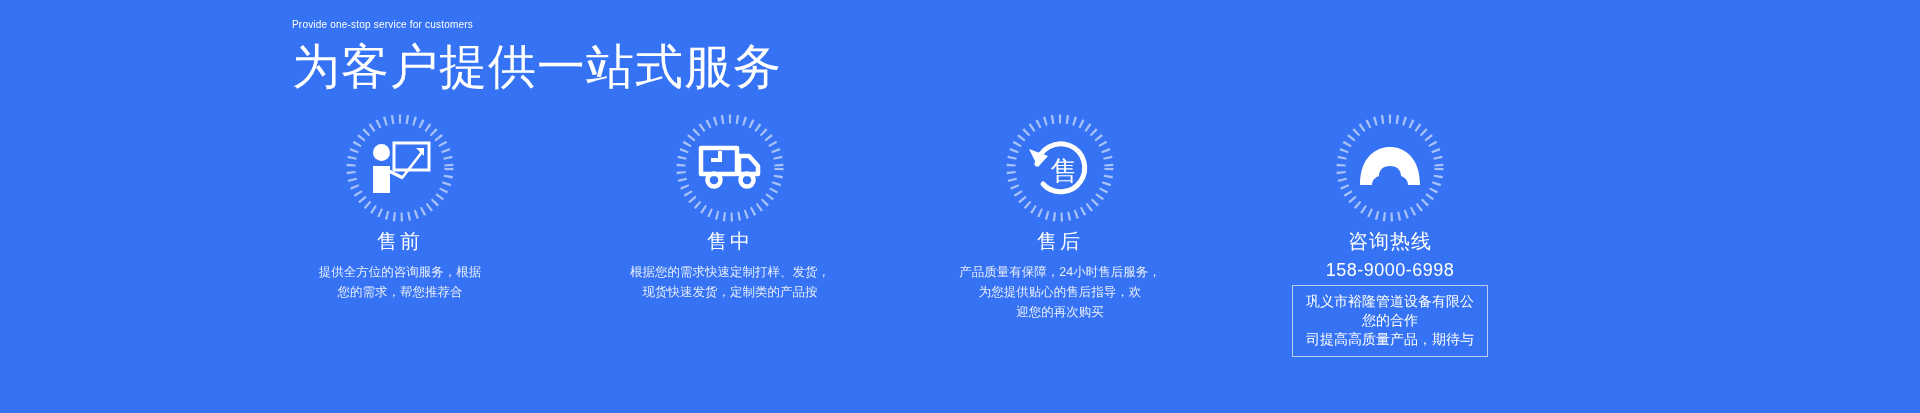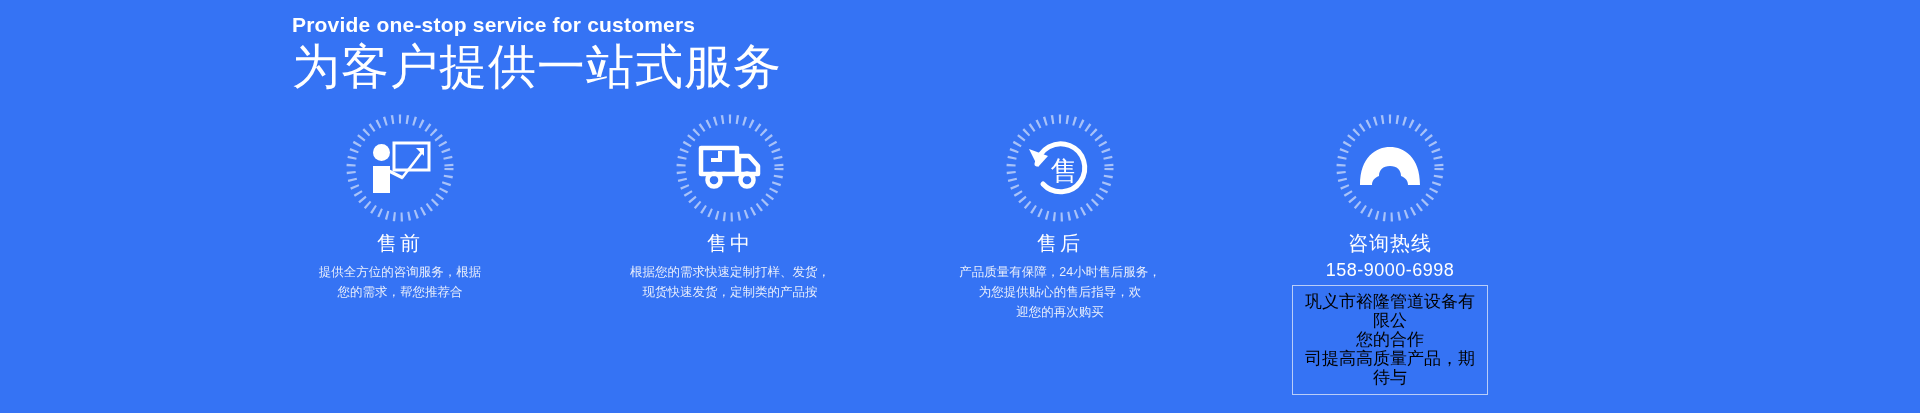--- a/index.html
+++ b/index.html
@@ -13,24 +13,24 @@
     position:relative;
     width:1920px; height:413px;
     background:#3573f4;
   }
   .head {
     position:absolute;
     left:292px;
     top:16px;
   }
   .head .eyebrow {
-    font-size:21px;
+    font-size:10px;
     color:#ffffff;
     letter-spacing:.2px;
-    font-weight:700;
+    font-weight:400;
     line-height:18px;
     white-space:nowrap;
   }
   .head .title {
     margin-top:12px;
     font-size:48px;
     color:#ffffff;
     font-weight:400;
     letter-spacing:1px;
     line-height:42px;
@@ -64,20 +64,21 @@
     align-items:center;
     justify-content:center;
   }
   .col h3 {
     margin-top:4px;
     font-size:20px;
     font-weight:400;
     color:#ffffff;
     letter-spacing:3px;
     line-height:30px;
+    font-family:Liberation Mono, monospace;
   }
   .col .desc {
     margin-top:4px;
     font-size:12.5px;
     color:#e8eefc;
     line-height:20px;
     font-weight:400;
   }
   .col .desc span { display:block; }
 
@@ -89,22 +90,22 @@
     font-weight:normal;
     color:#ffffff;
     letter-spacing:.5px;
     line-height:22px;
   }
   .note {
     margin:4px auto 0;
     width:196px;
     border:1px solid #b9cdf8;
     padding:6px 8px 7px;
-    font-size:17px;
-    color:#000000;
+    font-size:14px;
+    color:#ffffff;
     line-height:19px;
   }
   .note span { display:block; }
 </style>
 </head>
 <body>
 
 <div class="banner">
 
   <div class="head">

